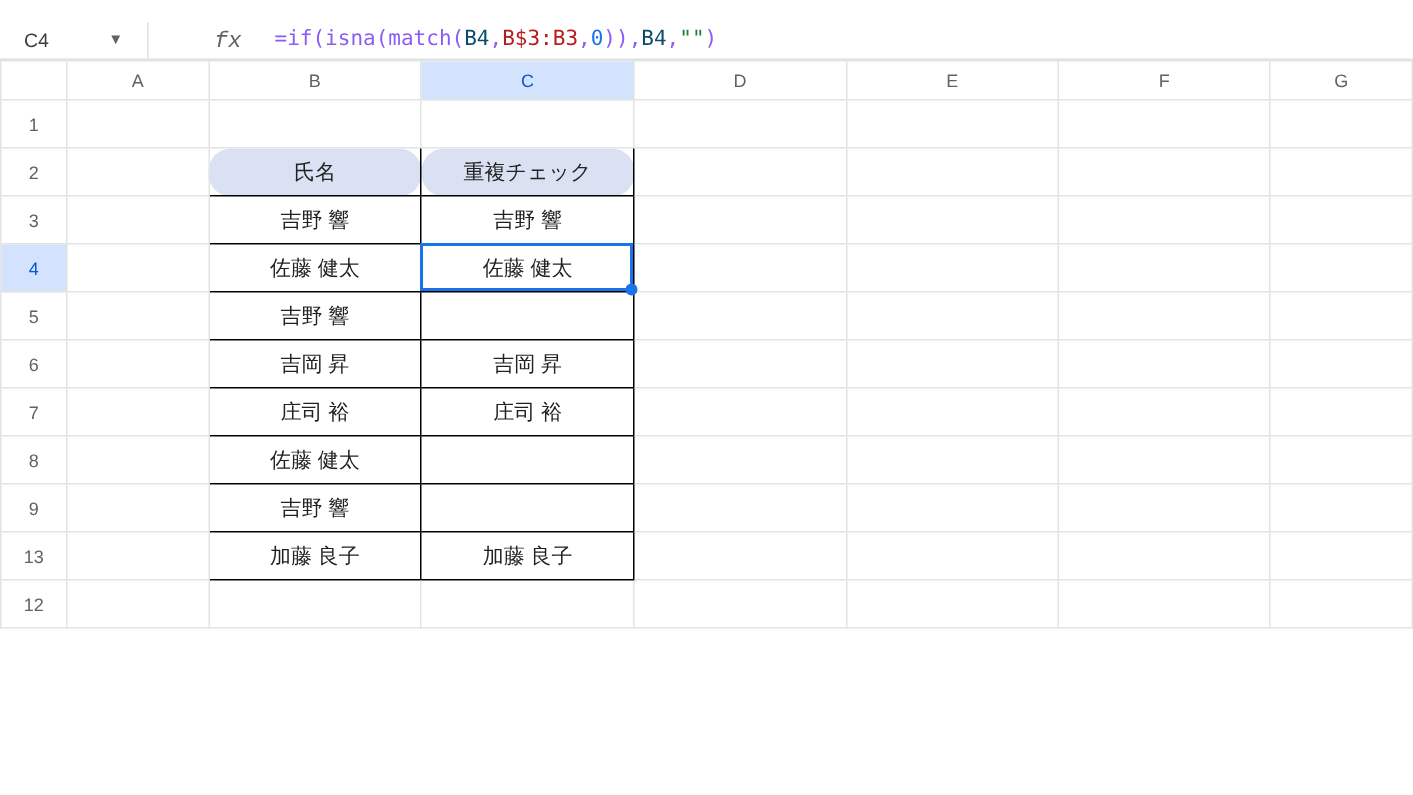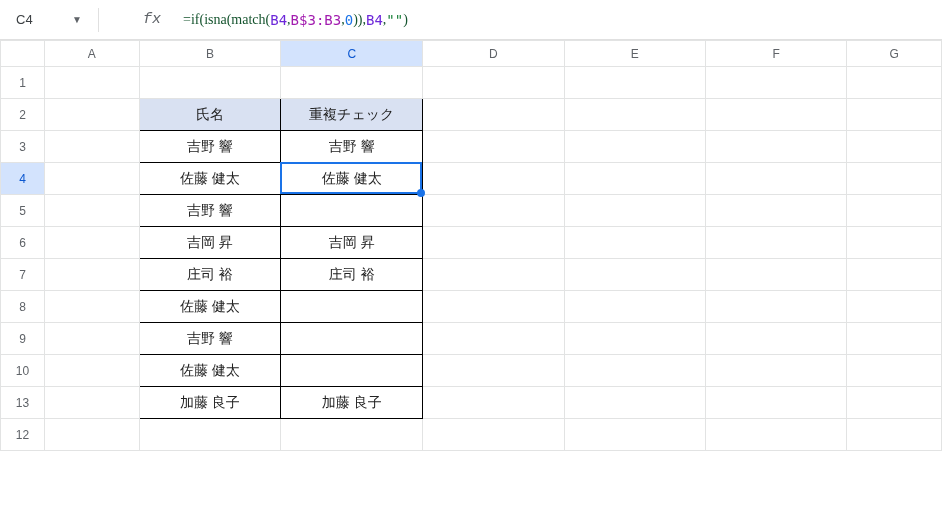--- a/index.html
+++ b/index.html
@@ -10,21 +10,21 @@
     background: #fff;
     width: 942px;
     height: 530px;
     overflow: hidden;
     position: relative;
   }
 
   
   .formula-bar {
     display: flex;
-    align-items: center;
+    align-items: flex-end;
     height: 40px;
     border-bottom: 1px solid #e0e0e0;
     padding: 0 8px;
     gap: 8px;
   }
   .name-box {
     width: 82px;
     height: 26px;
     display: flex;
     align-items: center;
@@ -50,23 +50,23 @@
   }
   .formula-input {
     flex: 1;
     font-family: 'Consolas', 'Menlo', monospace;
     font-size: 14px;
     color: #202124;
     height: 26px;
     display: flex;
     align-items: center;
   }
-  .tok-black { color: #14532d; font-family: Liberation Serif, serif; }
-  .tok-orange { color: #6d28d9; }
-  .tok-purple { color: #a21caf; }
+  .tok-black { color: #8b5cf6; }
+  .tok-orange { color: #0c4a6e; }
+  .tok-purple { color: #b91c1c; }
   .tok-green { color: #188038; }
   .tok-blue { color: #1a73e8; }
 
   
   .sheet {
     position: relative;
     width: 100%;
     background: #fff;
   }
   .grid {
@@ -119,21 +119,21 @@
   .cB { width: 150px; }
   .cC { width: 150px; }
   .cD { width: 150px; }
   .cE { width: 150px; }
   .cF { width: 150px; }
   .cG { width: 100px; }
 
   
   td.b-top    { border-top: 1px solid #000 !important; }
   td.b-bot    { border-bottom: 1px solid #000 !important; }
-  td.b-left   { border-left: 1px solid #000 !important; }
+  td.b-left   { border-left: 1px solid #000 !important; border-radius: 15px; }
   td.b-right  { border-right: 1px solid #000 !important; }
   td.headerc {
     background: #d9e1f2;
   }
 
   
   .sel-overlay {
     position: absolute;
     border: 2px solid #1a73e8;
     pointer-events: none;
@@ -277,30 +277,20 @@
           <td class="row-head">9</td>
           <td class="cell cA" id="cell-A9"></td>
           <td class="cell cB b-left b-right b-bot" id="cell-B9">吉野 響</td>
           <td class="cell cC b-left b-right b-bot" id="cell-C9"></td>
           <td class="cell cD" id="cell-D9"></td>
           <td class="cell cE" id="cell-E9"></td>
           <td class="cell cF" id="cell-F9"></td>
           <td class="cell cG" id="cell-G9"></td>
         </tr>
         <tr>
-          <td class="row-head">10</td>
-          <td class="cell cA" id="cell-A10"></td>
-          <td class="cell cB b-left b-right b-bot" id="cell-B10">佐藤 健太</td>
-          <td class="cell cC b-left b-right b-bot" id="cell-C10"></td>
-          <td class="cell cD" id="cell-D10"></td>
-          <td class="cell cE" id="cell-E10"></td>
-          <td class="cell cF" id="cell-F10"></td>
-          <td class="cell cG" id="cell-G10"></td>
-        </tr>
-        <tr>
           <td class="row-head">13</td>
           <td class="cell cA" id="cell-A13"></td>
           <td class="cell cB b-left b-right b-bot" id="cell-B13">加藤 良子</td>
           <td class="cell cC b-left b-right b-bot" id="cell-C13">加藤 良子</td>
           <td class="cell cD" id="cell-D13"></td>
           <td class="cell cE" id="cell-E13"></td>
           <td class="cell cF" id="cell-F13"></td>
           <td class="cell cG" id="cell-G13"></td>
         </tr>
         <tr>

